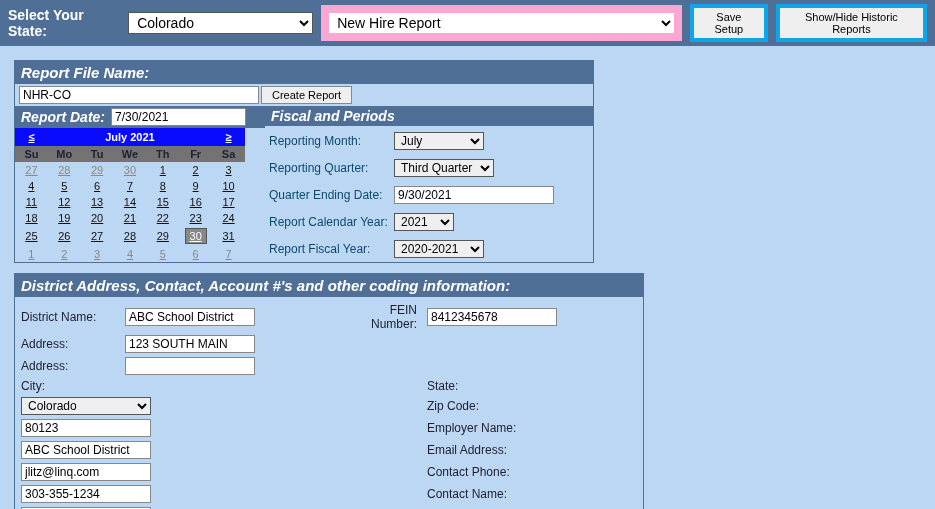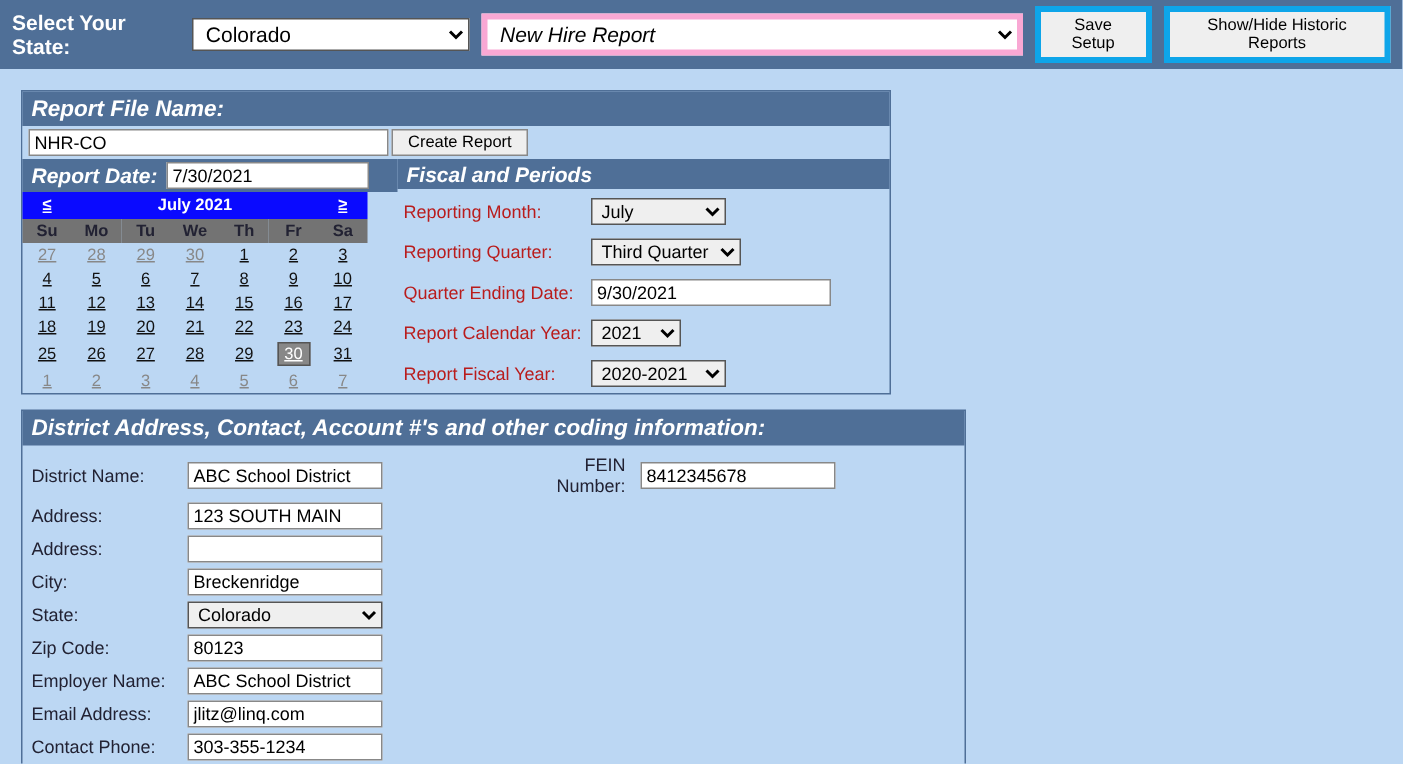--- a/index.html
+++ b/index.html
@@ -25,22 +25,21 @@
   }
   select.top-select {
     font-size: 14px;
     padding: 1px 4px;
     border: 1px solid #555;
     background: #fff;
   }
   select.state { width: 195px; }
   select.report {
     width: 380px;
-    border: 4px solid #f9a8d4;
-    font-style: italic;
+    border: 8px solid #f9a8d4;
   }
   button.top-btn {
     background: #efefef;
     border: 4px solid #0ea5e9;
     font-size: 11px;
     padding: 3px 8px;
     cursor: pointer;
   }
 
   .content {
@@ -132,21 +131,21 @@
   }
 
   .dates-grid {
     display: grid;
     grid-template-columns: 125px 1fr;
     row-gap: 9px;
     padding: 6px 4px 4px 4px;
     font-size: 12px;
     align-items: center;
   }
-  .dates-grid label { color: #b91c1c; }
+  .dates-grid label { color: #0c4a6e; }
   select.small-sel {
     font-size: 12px;
     border: 1px solid #555;
     padding: 0 2px;
   }
 
   .contact-panel { width: 630px; }
   .contact-grid {
     display: grid;
     grid-template-columns: 100px 130px 80px 80px 110px;
@@ -307,21 +306,20 @@
         <span></span>
         <span></span>
 
       <label>Address:</label>
       <input class="txt" value="" style="">
       <span></span>
         <span></span>
         <span></span>
 
       <label>City:</label>
-      <input class="txt" value="Breckenridge" style="">
       <span></span>
         <span></span>
         <span></span>
 
       <label>State:</label>
       <select class="small-sel"><option>Colorado</option></select>
       <span></span>
         <span></span>
         <span></span>
 

